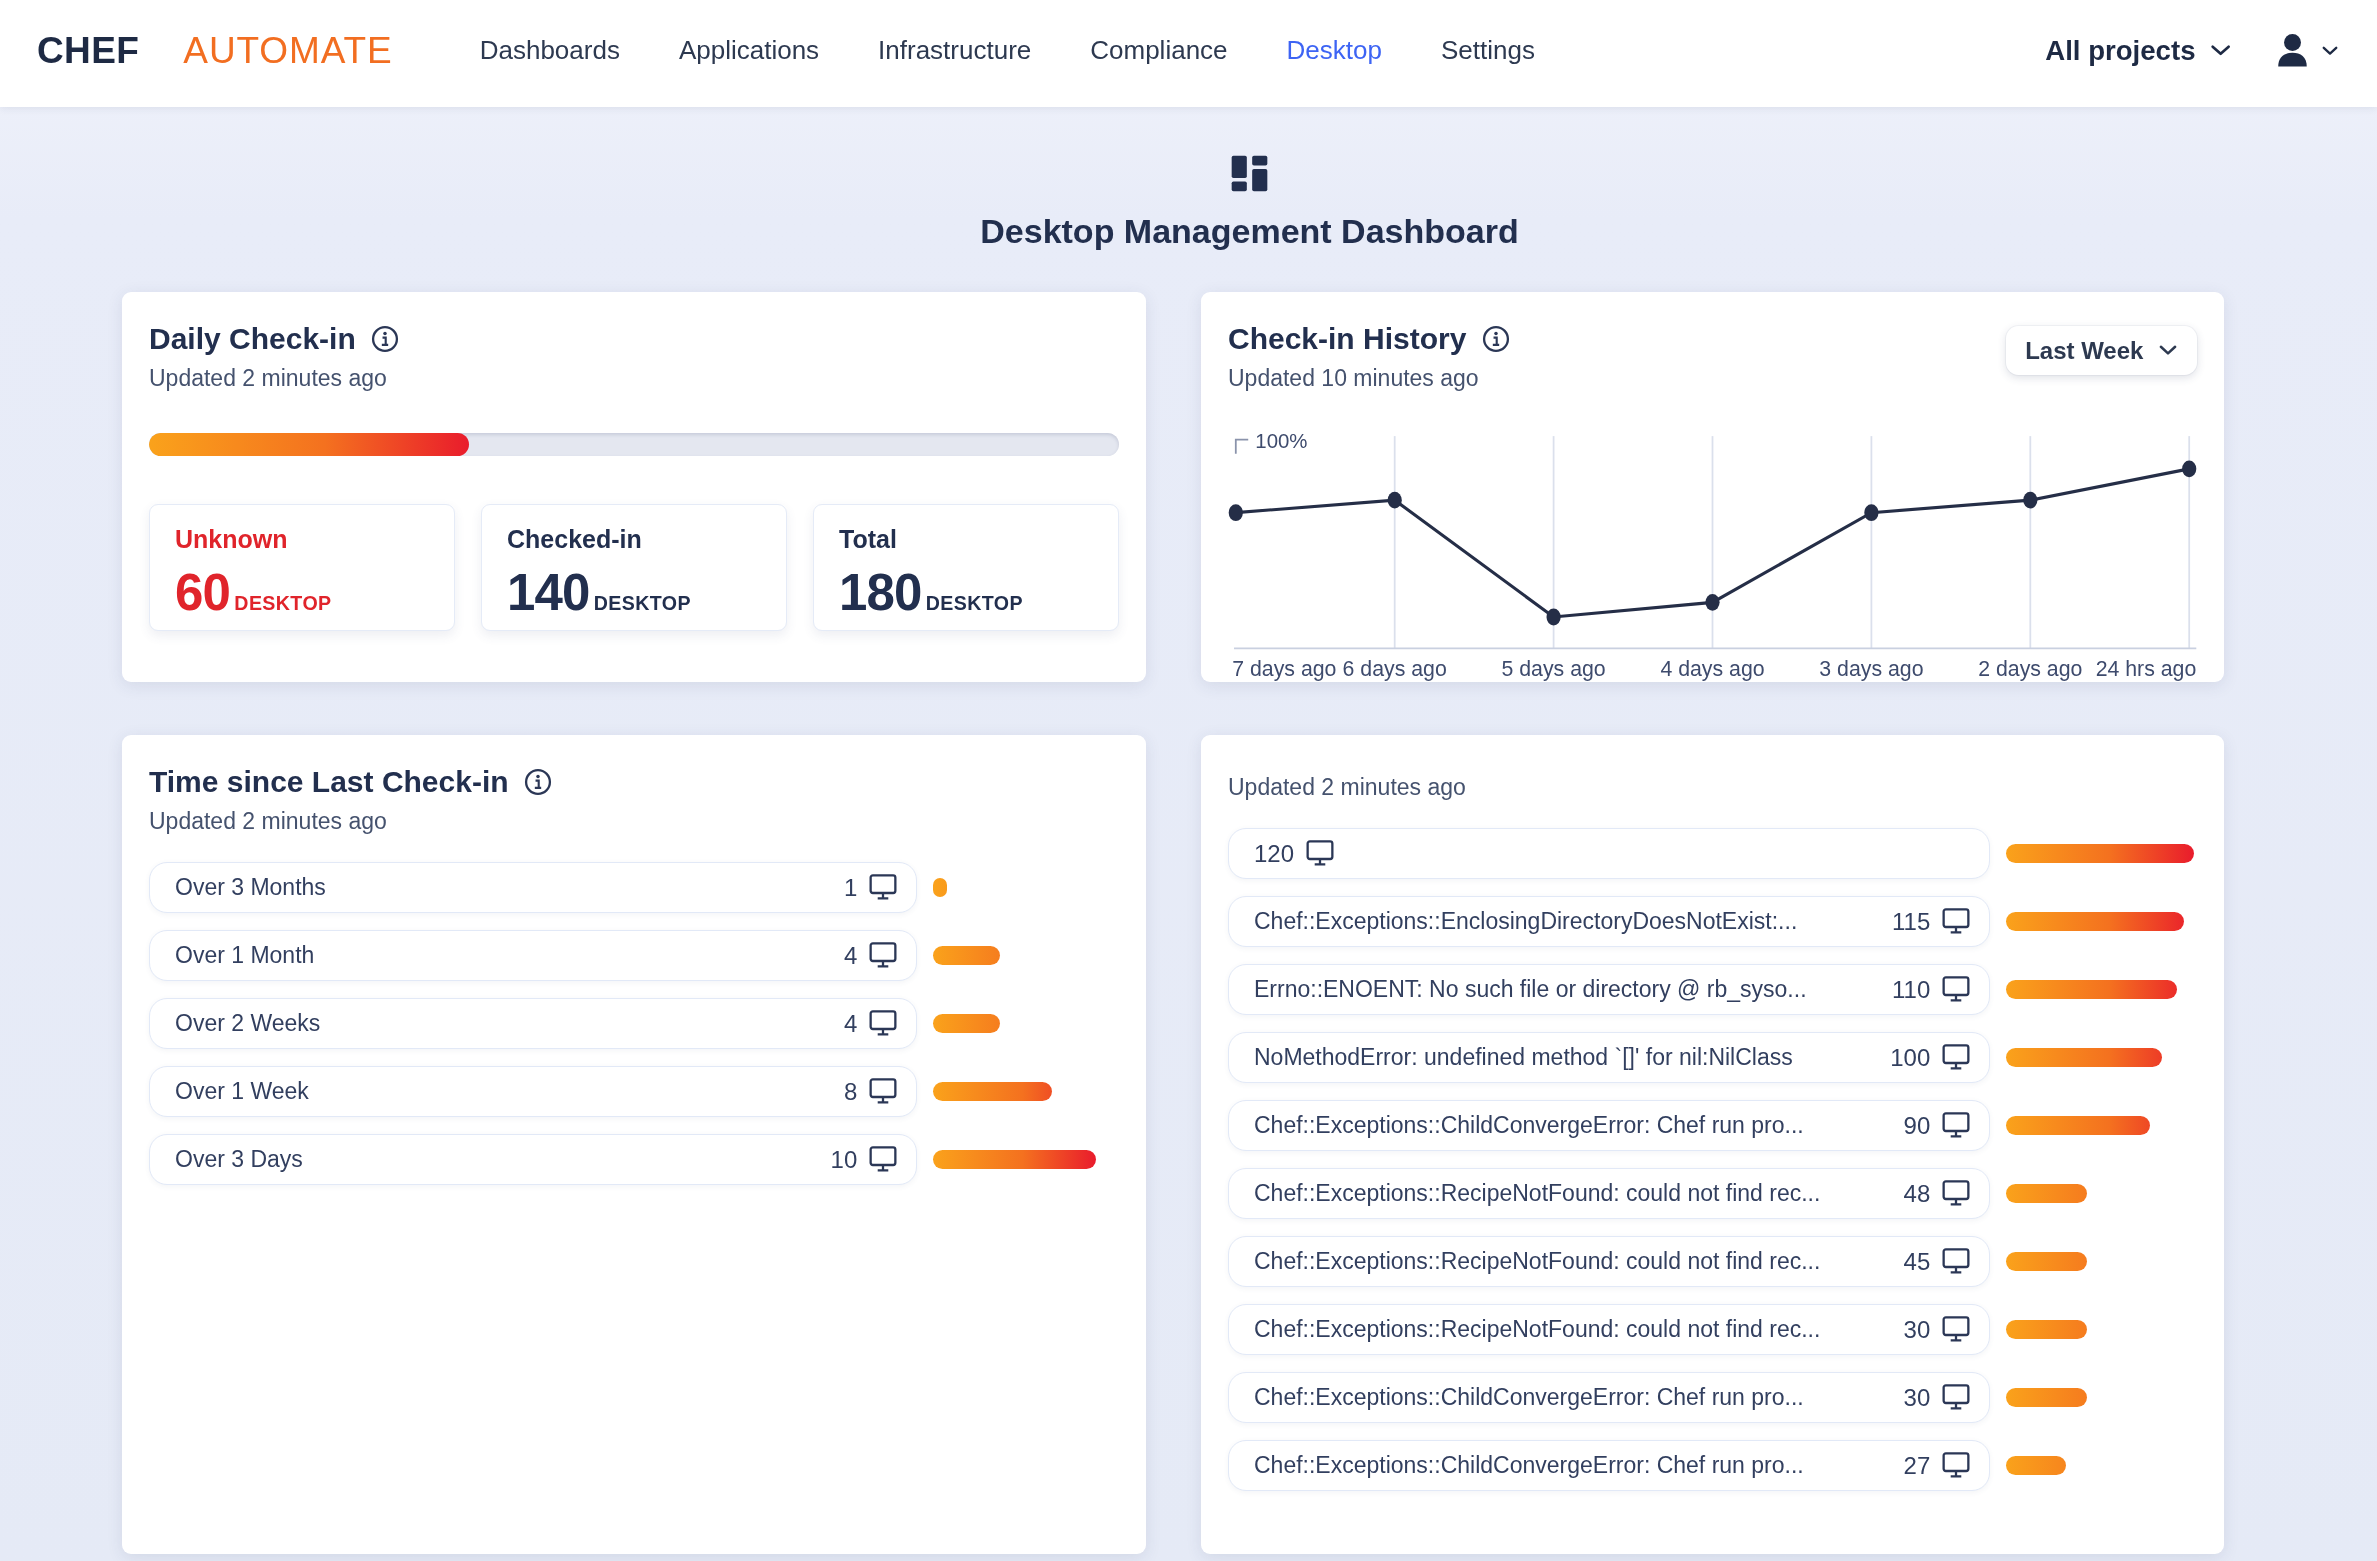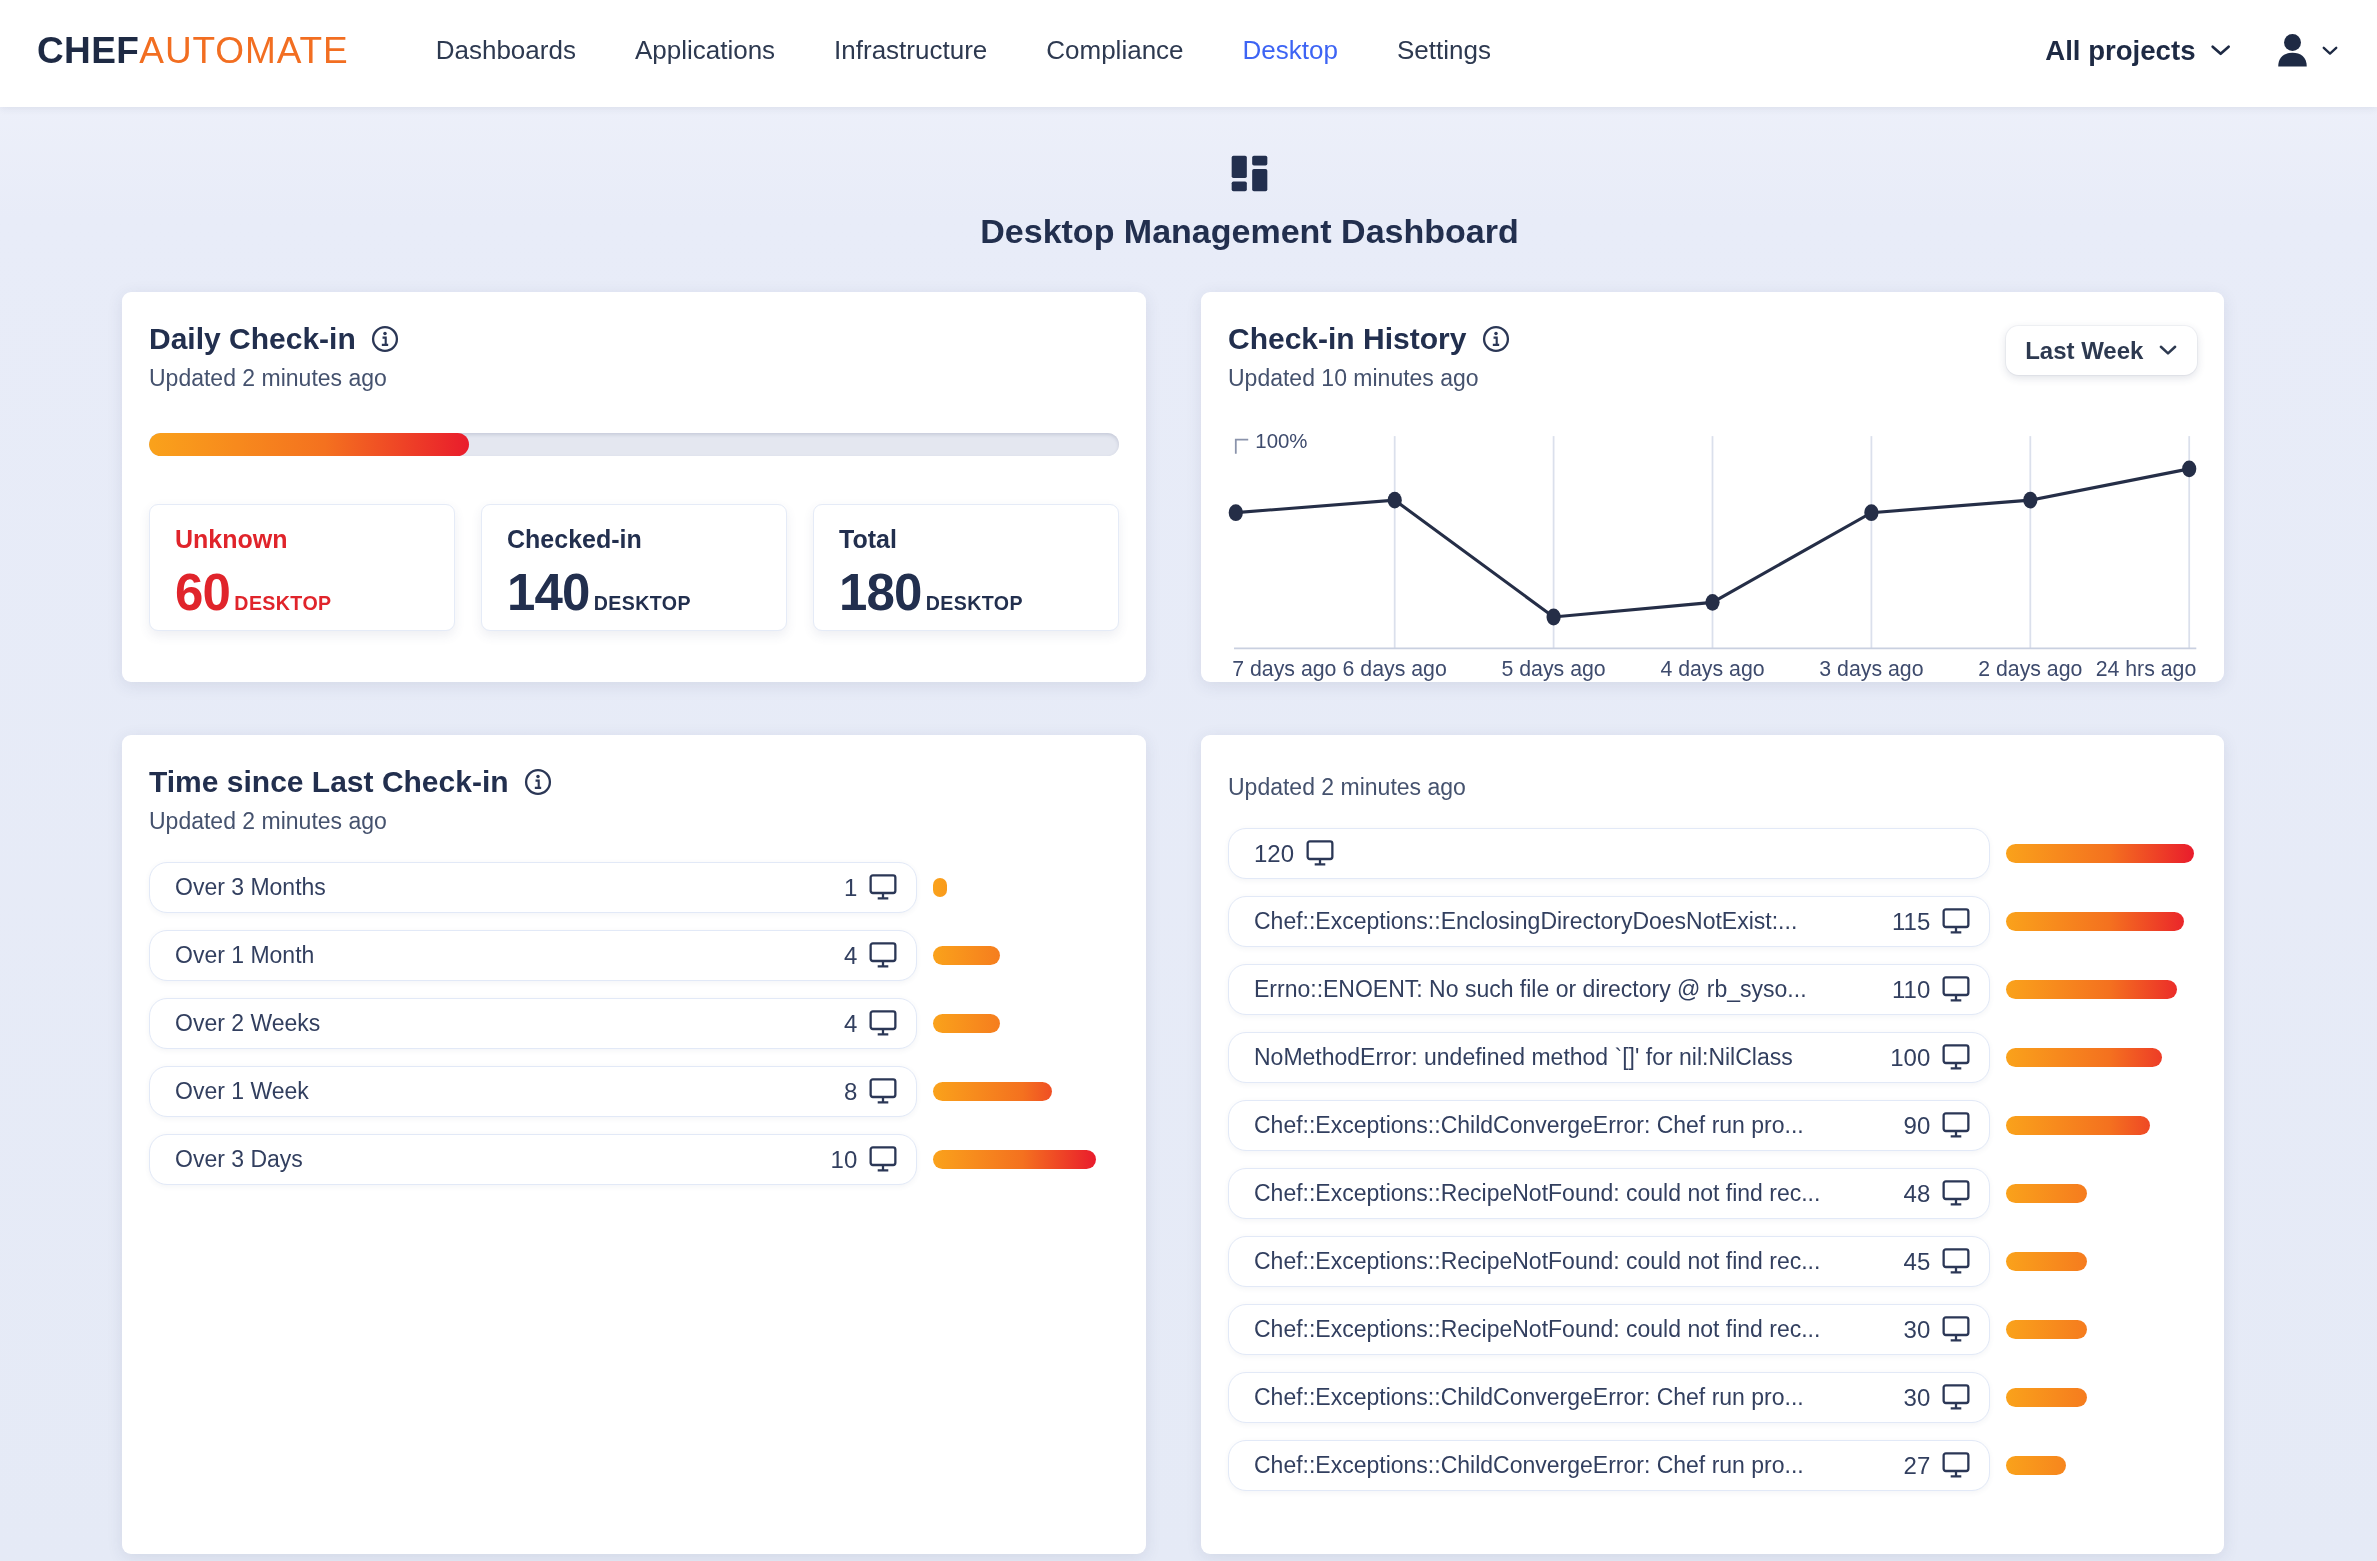--- a/index.html
+++ b/index.html
@@ -14,21 +14,21 @@
     --grad-start:#FAA21B; --grad-mid:#F4711F; --grad-end:#E91C2C;
     --red:#E0242B; --blue:#3D64F4;
   }
   
   .topnav{
     height:107px; background:#ffffff; display:flex; align-items:center;
     padding:0 39px 6px 37px; box-shadow:0 1.8px 7.1px rgba(40,50,90,.08); position:relative; z-index:5;
   }
   .logo{ display:flex; align-items:baseline; cursor:pointer; }
   .logo .chef{ font-size:37px; font-weight:800; letter-spacing:0.4px; color:#1e2a44; }
-  .logo .automate{ font-size:37px; font-weight:500; letter-spacing:0.9px; color:#f26e21; }
+  .logo .automate{ font-size:37px; font-weight:500; letter-spacing:0.9px; color:#f26e21;margin-left:44px; }
   .nav-items{ display:flex; gap:59px; margin-left:87px; }
   .nav-item{ font-size:26px; font-weight:500; color:#2d3950; cursor:pointer; }
   .nav-item.active{ color:var(--blue); }
   .nav-right{ margin-left:auto; display:flex; align-items:center; gap:41px; }
   .projects{ display:flex; align-items:center; gap:14.2px; cursor:pointer; }
   .projects span{ font-size:27.6px; font-weight:700; color:#1e2a44; }
   .user-menu{ display:flex; align-items:center; gap:9px; cursor:pointer; }
   
   .page-head{ display:flex; align-items:center; gap:18px; margin:46px 0 0 122px;flex-direction:column; }
   .page-head h1{ font-size:34px; font-weight:800; color:var(--navy-dark); }

